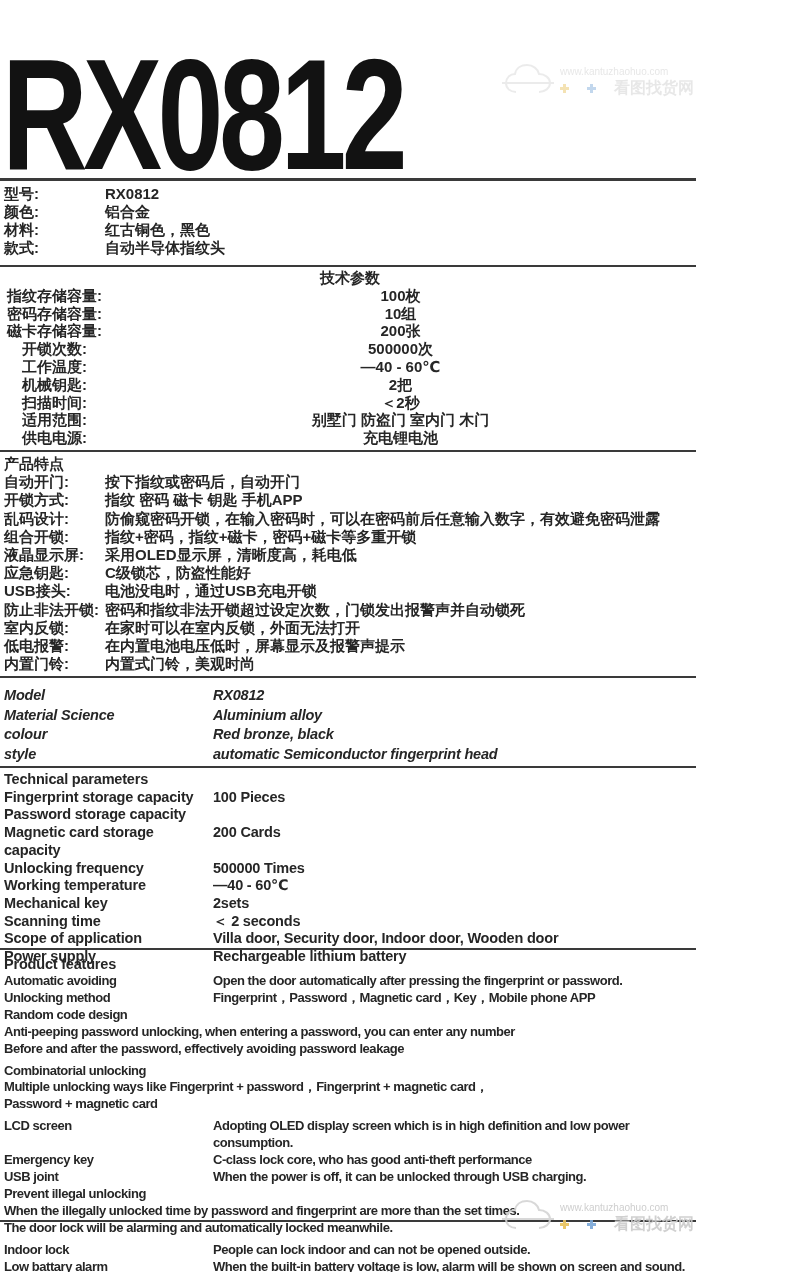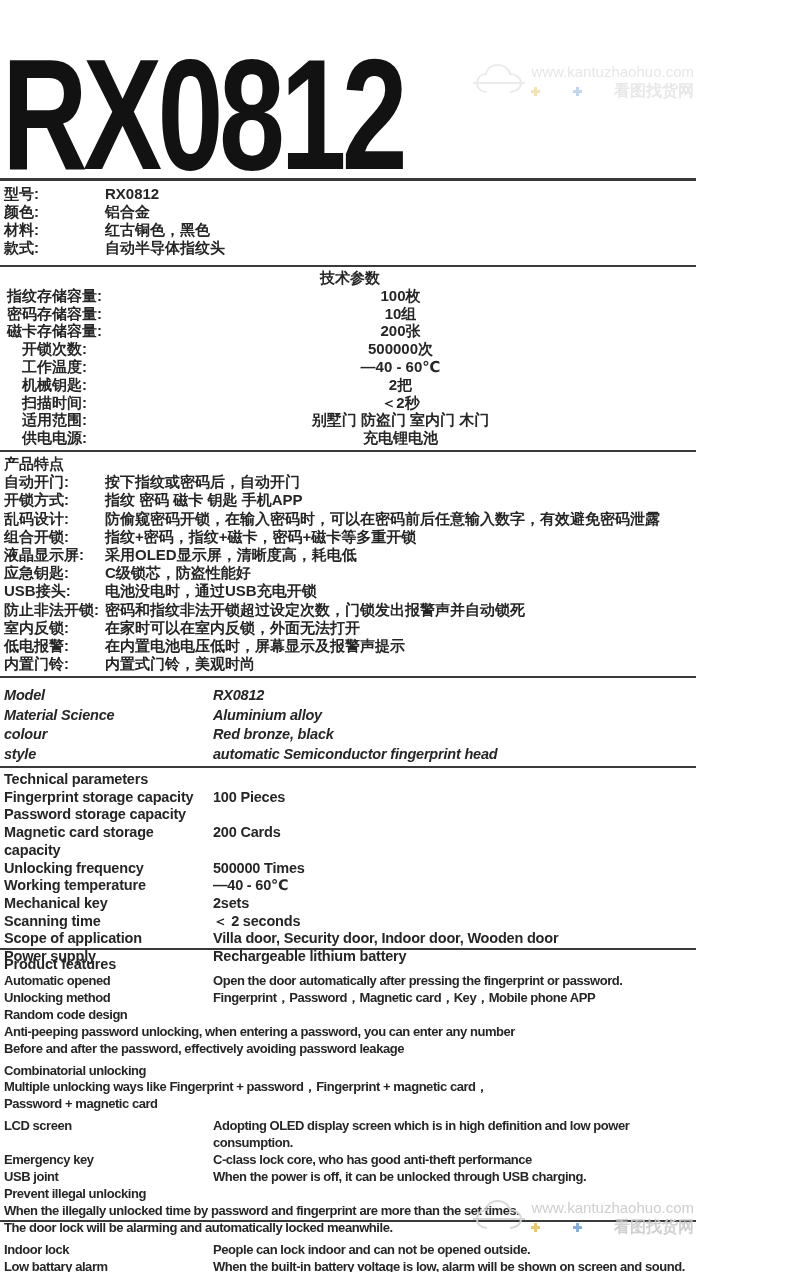--- a/index.html
+++ b/index.html
@@ -34,21 +34,21 @@
   #sec-en-specs{top:686px;line-height:19.5px;font-style:italic;}
   #sec-en-tech{top:771px;line-height:17.7px;}
   #sec-en-feat{top:955px;line-height:16.9px;font-size:13px;letter-spacing:-0.45px;}
   #sec-en-feat .h{font-size:14.5px;letter-spacing:-0.2px;line-height:18px;}
   #sec-en-feat .row.gap-after{margin-bottom:5px;flex-direction:column;}
 
   
   .wm{position:absolute;right:2px;display:flex;align-items:center;pointer-events:none;}
   .wm .cloud{flex:0 0 auto;margin-right:6px;}
   .wm .wtxt{display:flex;flex-direction:column;line-height:1.25;}
-  .wm .wurl{font-size:15px;color:#c9c9c9;}
+  .wm .wurl{font-size:10px;color:#c9c9c9;}
   .wm .wsite{font-size:16px;font-weight:700;color:#cccccc;display:flex;align-items:center;gap:18px;justify-content:space-between;}
   .wm .plus{display:inline-block;width:9px;height:9px;position:relative;}
   .wm .plus::before,.wm .plus::after{content:"";position:absolute;background:currentColor;}
   .wm .plus::before{left:3px;top:0;width:3px;height:9px;}
   .wm .plus::after{left:0;top:3px;width:9px;height:3px;}
   .plus.yellow{color:#e8c158;}
   .plus.blue{color:#7aa7d8;}
   #wm-top{top:62px;opacity:.45;}
   #wm-bottom{top:1198px;opacity:.9;}
 </style>
@@ -277,21 +277,21 @@
           <span class="val">Rechargeable lithium battery</span>
         </div>
       </div>
   </section>
 
   <section class="blk en" id="sec-en-feat">
     <div class="h">Product features</div>
     <div>
 
         <div class="row">
-          <span class="lab">Automatic opened</span>
+          <span class="lab">Automatic avoiding</span>
           <span class="val">Open the door automatically after pressing the fingerprint or password.</span>
         </div>
 
         <div class="row">
           <span class="lab">Unlocking method</span>
           <span class="val">Fingerprint，Password，Magnetic card，Key，Mobile phone APP</span>
         </div>
 
         <div class="row gap-after">
           <span class="lab">Random code design</span>

